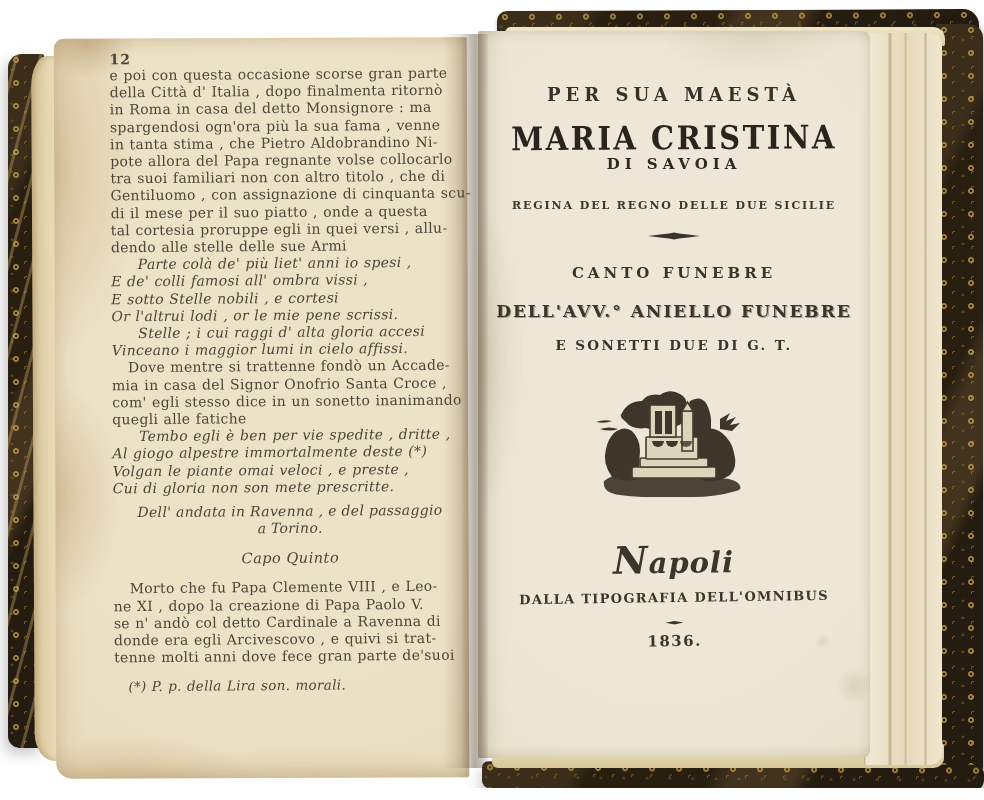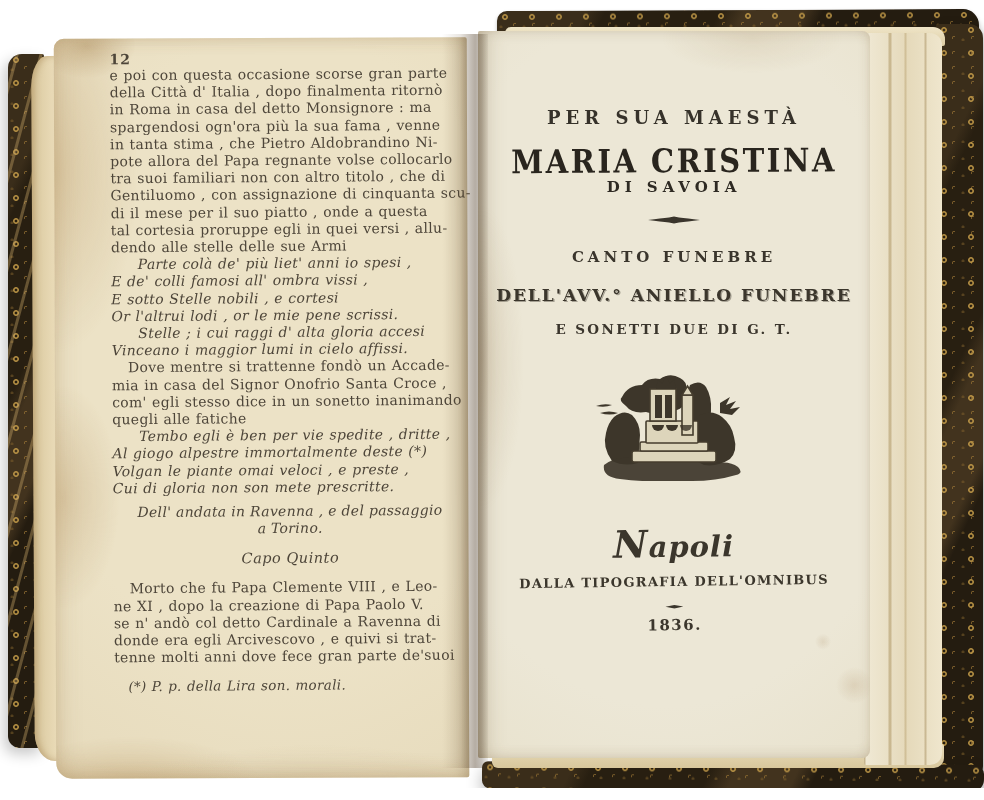--- a/index.html
+++ b/index.html
@@ -86,21 +86,21 @@
                          inset -8px 0 14px -10px rgba(120,90,45,.25),
                          inset 0 -8px 16px -10px rgba(130,95,50,.2),
                          inset 0 8px 14px -10px rgba(130,95,50,.16);}
   .page-right::before{content:"";position:absolute;inset:0;border-radius:inherit;pointer-events:none;
       background:
         radial-gradient(circle 26px at 96% 90%, rgba(150,110,60,.16), transparent 70%),
         radial-gradient(circle 10px at 88% 84%, rgba(150,110,60,.14), transparent 80%),
         radial-gradient(ellipse 60px 220px at 1% 45%, rgba(140,105,55,.14), transparent 70%),
         radial-gradient(ellipse 130px 50px at 70% 1%, rgba(150,115,60,.12), transparent 70%);}
   .rp-content{position:relative;height:100%;text-align:center;color:#332f27;}
-  .rp-majesty{padding-top:76px;font-size:18px;font-weight:bold;letter-spacing:5px;color:#36322a;}
+  .rp-majesty{padding-top:53px;font-size:18px;font-weight:bold;letter-spacing:5px;color:#36322a;}
   .rp-title{margin-top:16px;font-size:29px;font-weight:bold;letter-spacing:2.5px;
             transform:scaleY(1.12) rotate(-.3deg);color:#29251e;}
   .rp-savoia{font-size:15px;font-weight:bold;letter-spacing:5px;color:#2e2a23;}
   .rp-regina{margin-top:26px;font-size:11px;font-weight:bold;letter-spacing:1.9px;color:#3e382e;}
   .rp-rule{margin-top:13px;}
   .rp-rule svg{display:inline-block;}
   .rp-canto{margin-top:20px;font-size:15px;font-weight:bold;letter-spacing:4px;color:#3a352c;}
   .rp-author{margin-top:19px;font-size:17px;font-weight:bold;letter-spacing:2px;color:#3b362c;
              text-shadow:1.2px 1.2px 0 rgba(59,54,44,.4);}
   .rp-sonetti{margin-top:16px;font-size:13.5px;font-weight:bold;letter-spacing:2.4px;color:#3a352c;}
@@ -177,20 +177,21 @@
         </div>
       <div class="fnote">(*) P. p. della Lira son. morali.</div>
     </div>
   </div>
 
   <div class="page-right">
     <div class="rp-content">
       <div class="rp-majesty">PER SUA MAESTÀ</div>
       <div class="rp-title">MARIA CRISTINA</div>
       <div class="rp-savoia">DI SAVOIA</div>
+      <div class="rp-regina">REGINA DEL REGNO DELLE DUE SICILIE</div>
 
       <div class="rp-rule">
         <svg width="52" height="8" viewBox="0 0 52 8" aria-hidden="true">
           <path d="M0 4 Q13 2.4 21 1.6 L26 .5 L31 1.6 Q39 2.4 52 4 Q39 5.6 31 6.4 L26 7.5 L21 6.4 Q13 5.6 0 4 Z" fill="#3a352c"></path>
         </svg>
       </div>
 
       <div class="rp-canto">CANTO FUNEBRE</div>
       <div class="rp-author">DELL'AVV.° ANIELLO FUNEBRE</div>
       <div class="rp-sonetti">E SONETTI DUE DI G. T.</div>

